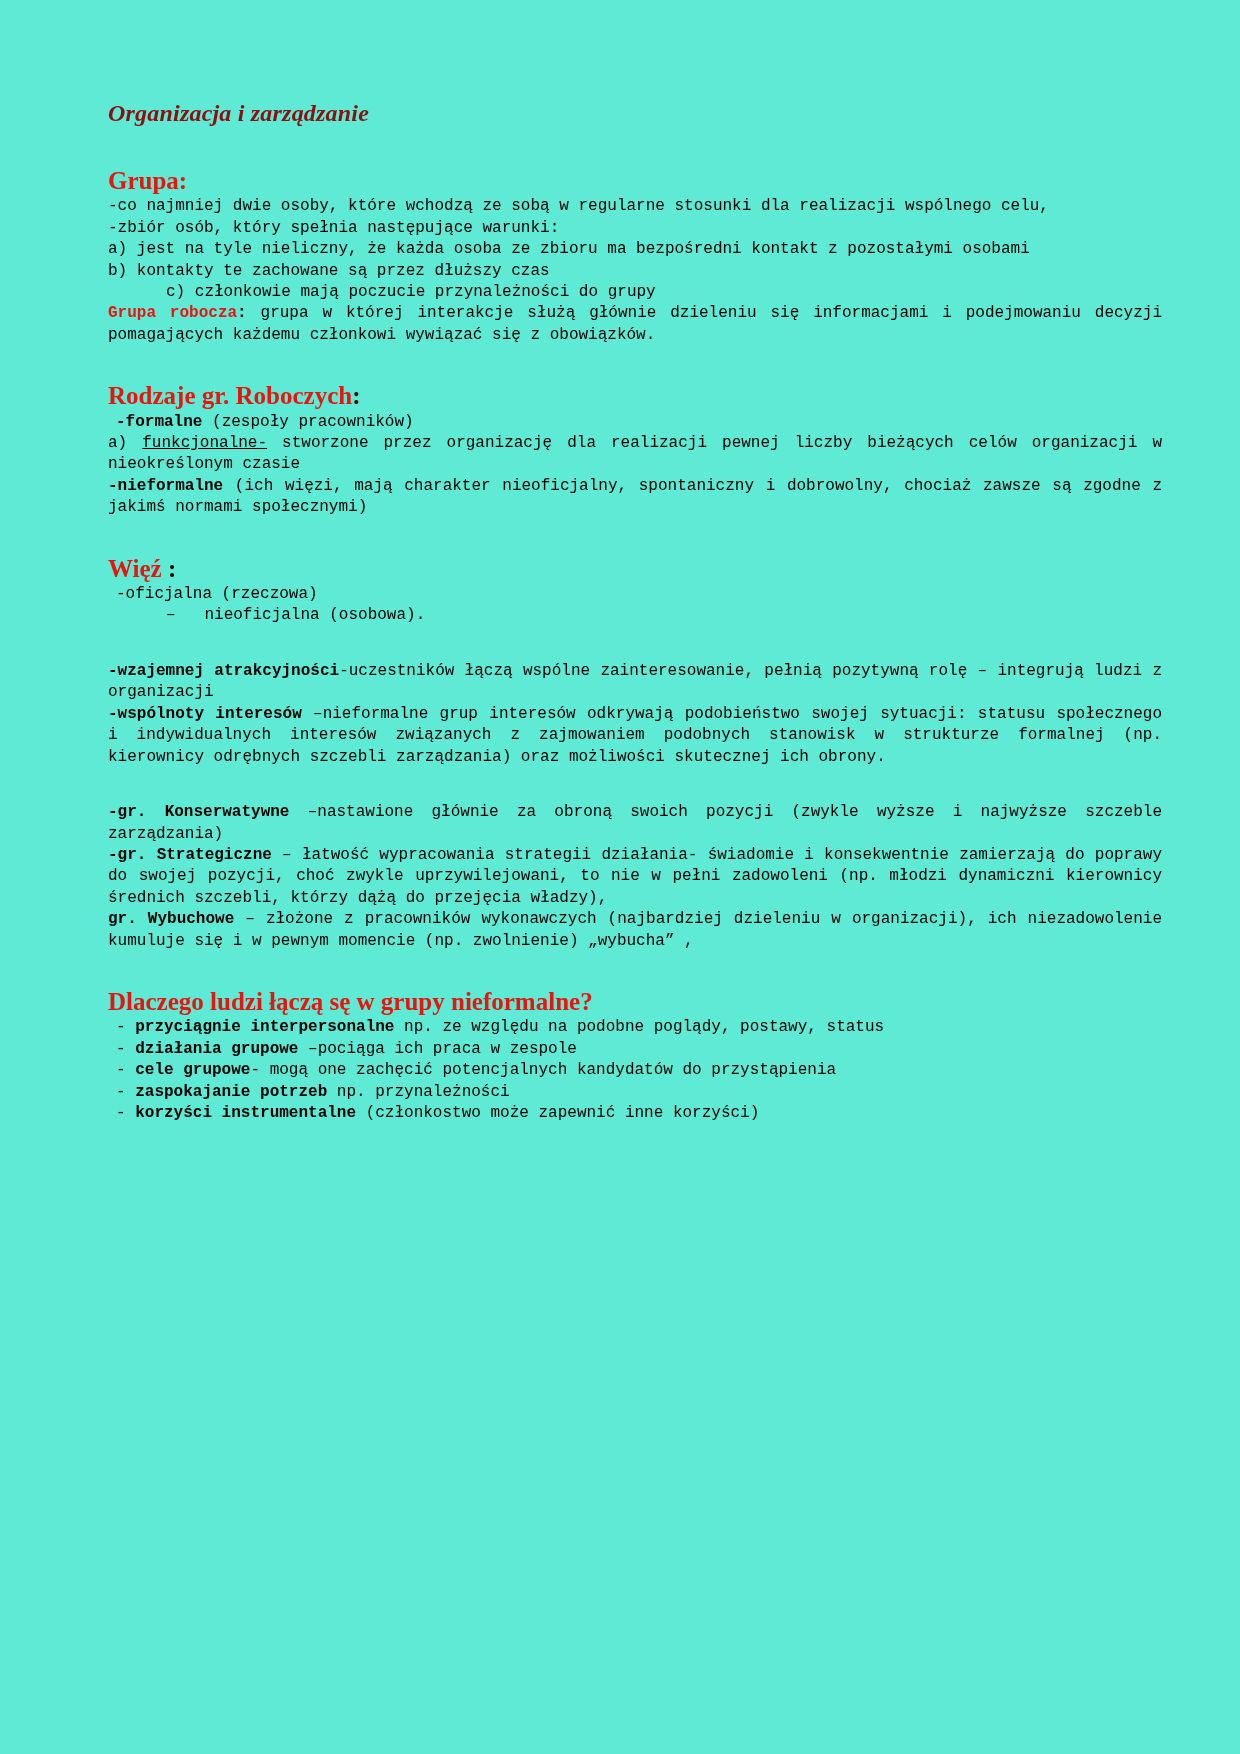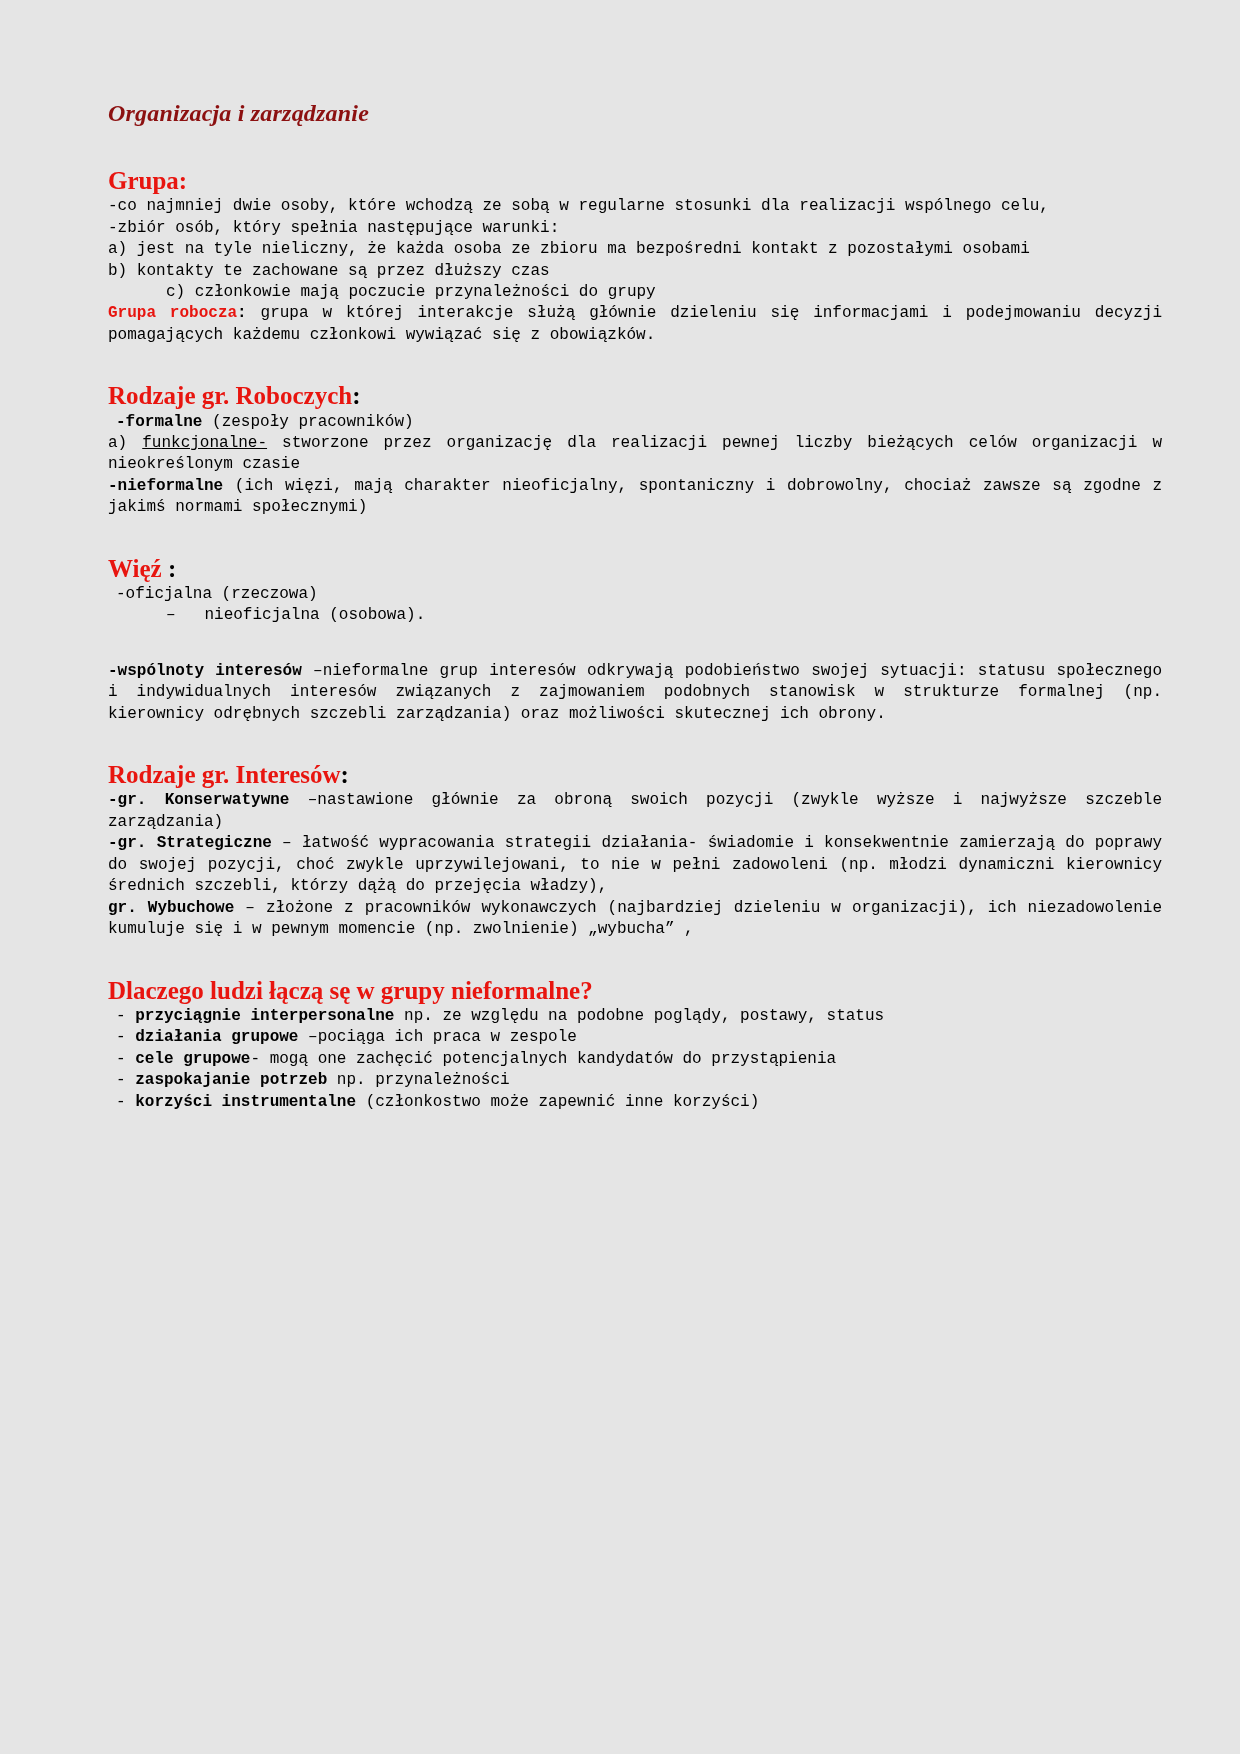--- a/index.html
+++ b/index.html
@@ -12,21 +12,21 @@
     height: 1754px;
     font-family: "Liberation Serif", "DejaVu Serif", serif;
     color: #000000;
     overflow: hidden;
   }
   .page {
     box-sizing: border-box;
     width: 1240px;
     height: 1754px;
     padding: 100px 78px 60px 108px;
-    background: #e5e5e5;
+    background: #5eead4;
   }
   .doc-title {
     font-style: italic;
     font-weight: bold;
     font-size: 24px;
     color: #8c1010;
     margin: 0 0 38px 0;
     letter-spacing: 0.2px;
   }
   .h-red {
@@ -84,25 +84,25 @@
     <div class="blk just"><span class="b">-nieformalne</span><span> (ich więzi, mają charakter nieoficjalny, spontaniczny i dobrowolny, chociaż zawsze są zgodne z jakimś normami społecznymi)</span></div>
   </div>
 
   <div class="sec-gap">
     <div class="h-red"><span>Więź </span><span class="blackcolon">:</span></div>
     <div class="blk ind-half">-oficjalna (rzeczowa)</div>
     <div class="blk ind2"><span>–</span>&nbsp;&nbsp; <span>nieoficjalna (osobowa).</span></div>
   </div>
 
   <div class="sec-gap">
+    <div class="blk just"><span class="b">-wzajemnej  atrakcyjności</span><span>-uczestników   łączą wspólne zainteresowanie, pełnią pozytywną rolę – integrują ludzi z organizacji</span></div>
     <div class="blk just"><span class="b">-wspólnoty  interesów</span><span> –nieformalne grup interesów odkrywają podobieństwo swojej sytuacji: statusu społecznego i indywidualnych interesów związanych z zajmowaniem podobnych stanowisk w strukturze formalnej (np. kierownicy odrębnych szczebli zarządzania) oraz możliwości skutecznej ich obrony.</span></div>
   </div>
 
   <div class="sec-gap">
-    <div class="h-red"><span>Rodzaje gr. Interesów</span><span class="blackcolon">:</span></div>
     <div class="blk just"><span class="b">-gr. Konserwatywne</span><span> –nastawione głównie za obroną swoich pozycji (zwykle wyższe i najwyższe szczeble zarządzania)</span></div>
     <div class="blk just"><span class="b">-gr. Strategiczne</span><span> – łatwość wypracowania strategii  działania- świadomie i konsekwentnie zamierzają do poprawy do swojej pozycji, choć zwykle uprzywilejowani, to nie w pełni zadowoleni (np. młodzi dynamiczni kierownicy średnich szczebli, którzy dążą do przejęcia władzy),</span></div>
     <div class="blk just"><span class="b">gr. Wybuchowe</span><span> – złożone z pracowników wykonawczych (najbardziej dzieleniu w organizacji), ich niezadowolenie kumuluje się  i w pewnym momencie (np. zwolnienie) „wybucha” ,</span></div>
   </div>
 
   <div class="sec-gap">
     <div class="h-red">Dlaczego ludzi łączą sę w grupy  nieformalne?</div>
     <div class="blk ind-half"><span>- </span><span class="b">przyciągnie interpersonalne</span><span> np. ze względu na podobne poglądy, postawy, status</span></div>
     <div class="blk ind-half"><span>- </span><span class="b">działania grupowe</span><span> –pociąga ich praca w zespole</span></div>
     <div class="blk ind-half"><span>- </span><span class="b">cele grupowe</span><span>- mogą one zachęcić potencjalnych kandydatów do przystąpienia</span></div>

